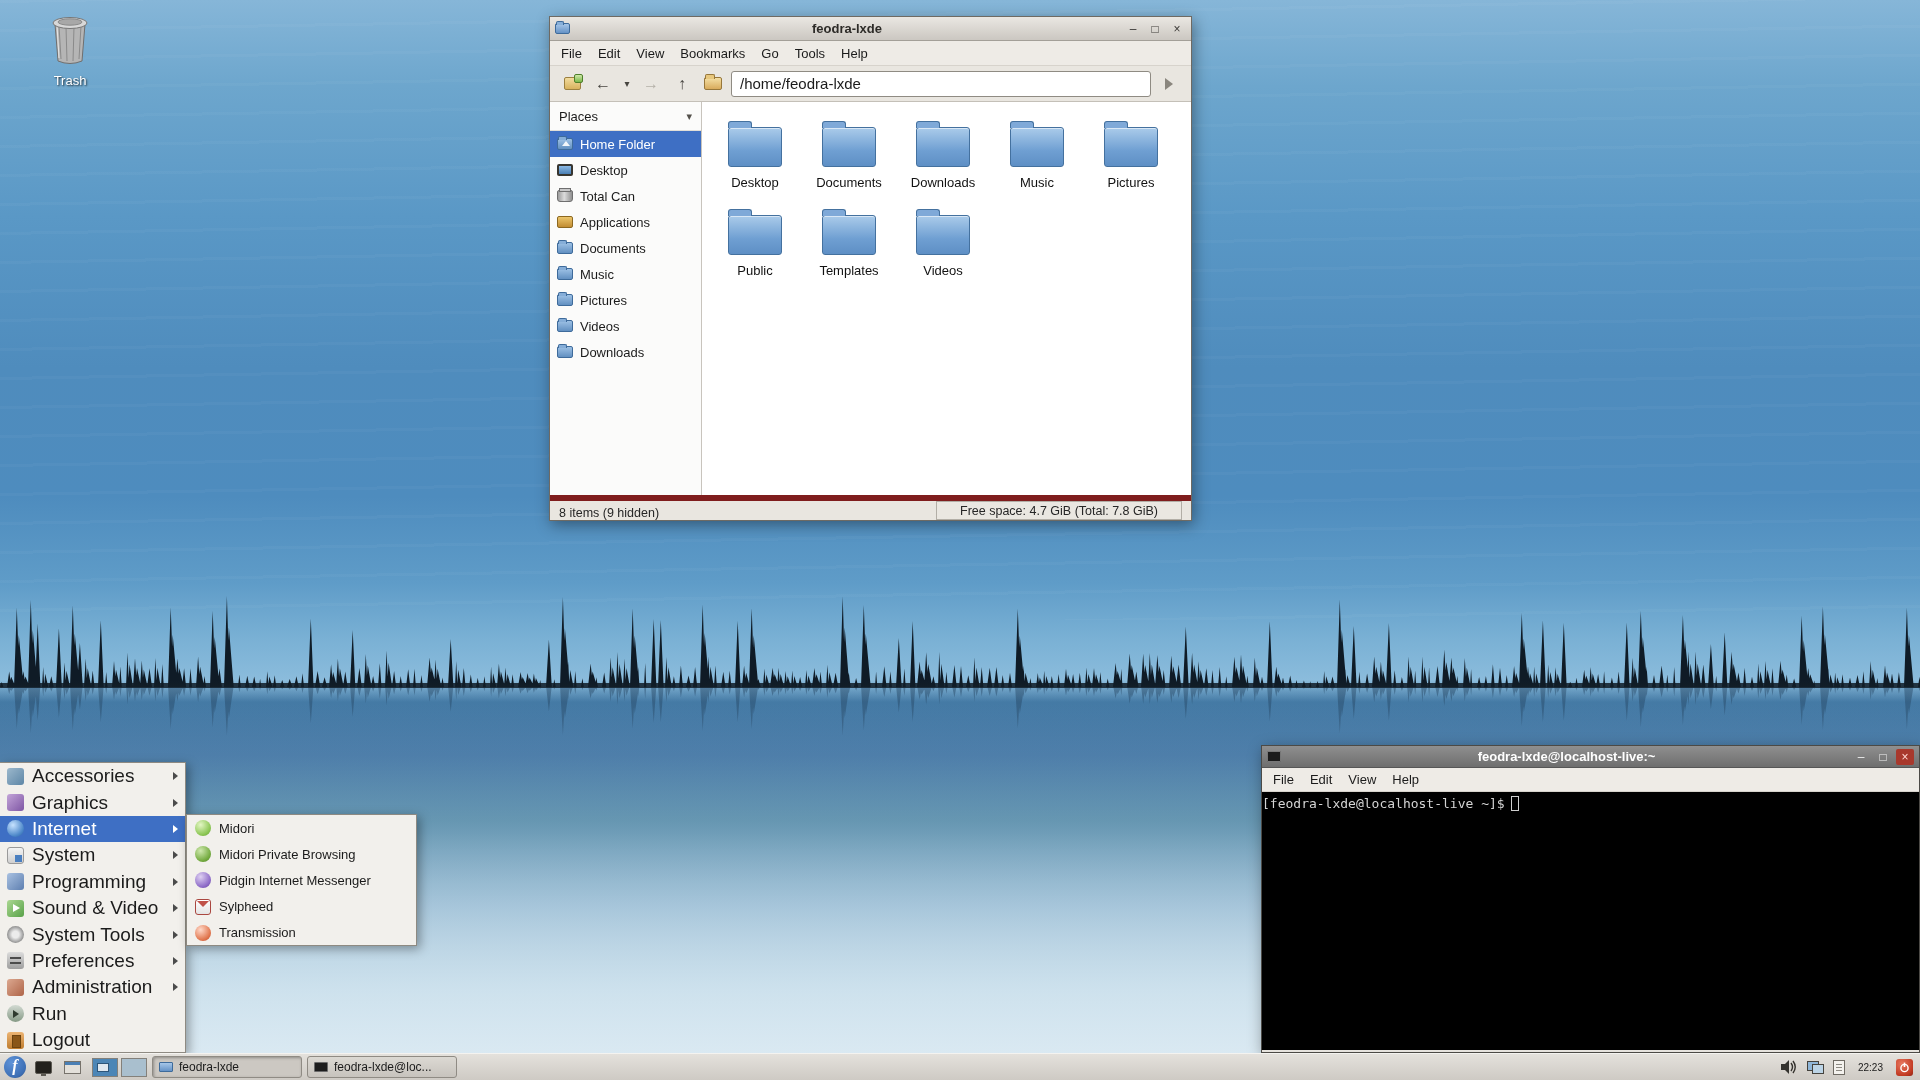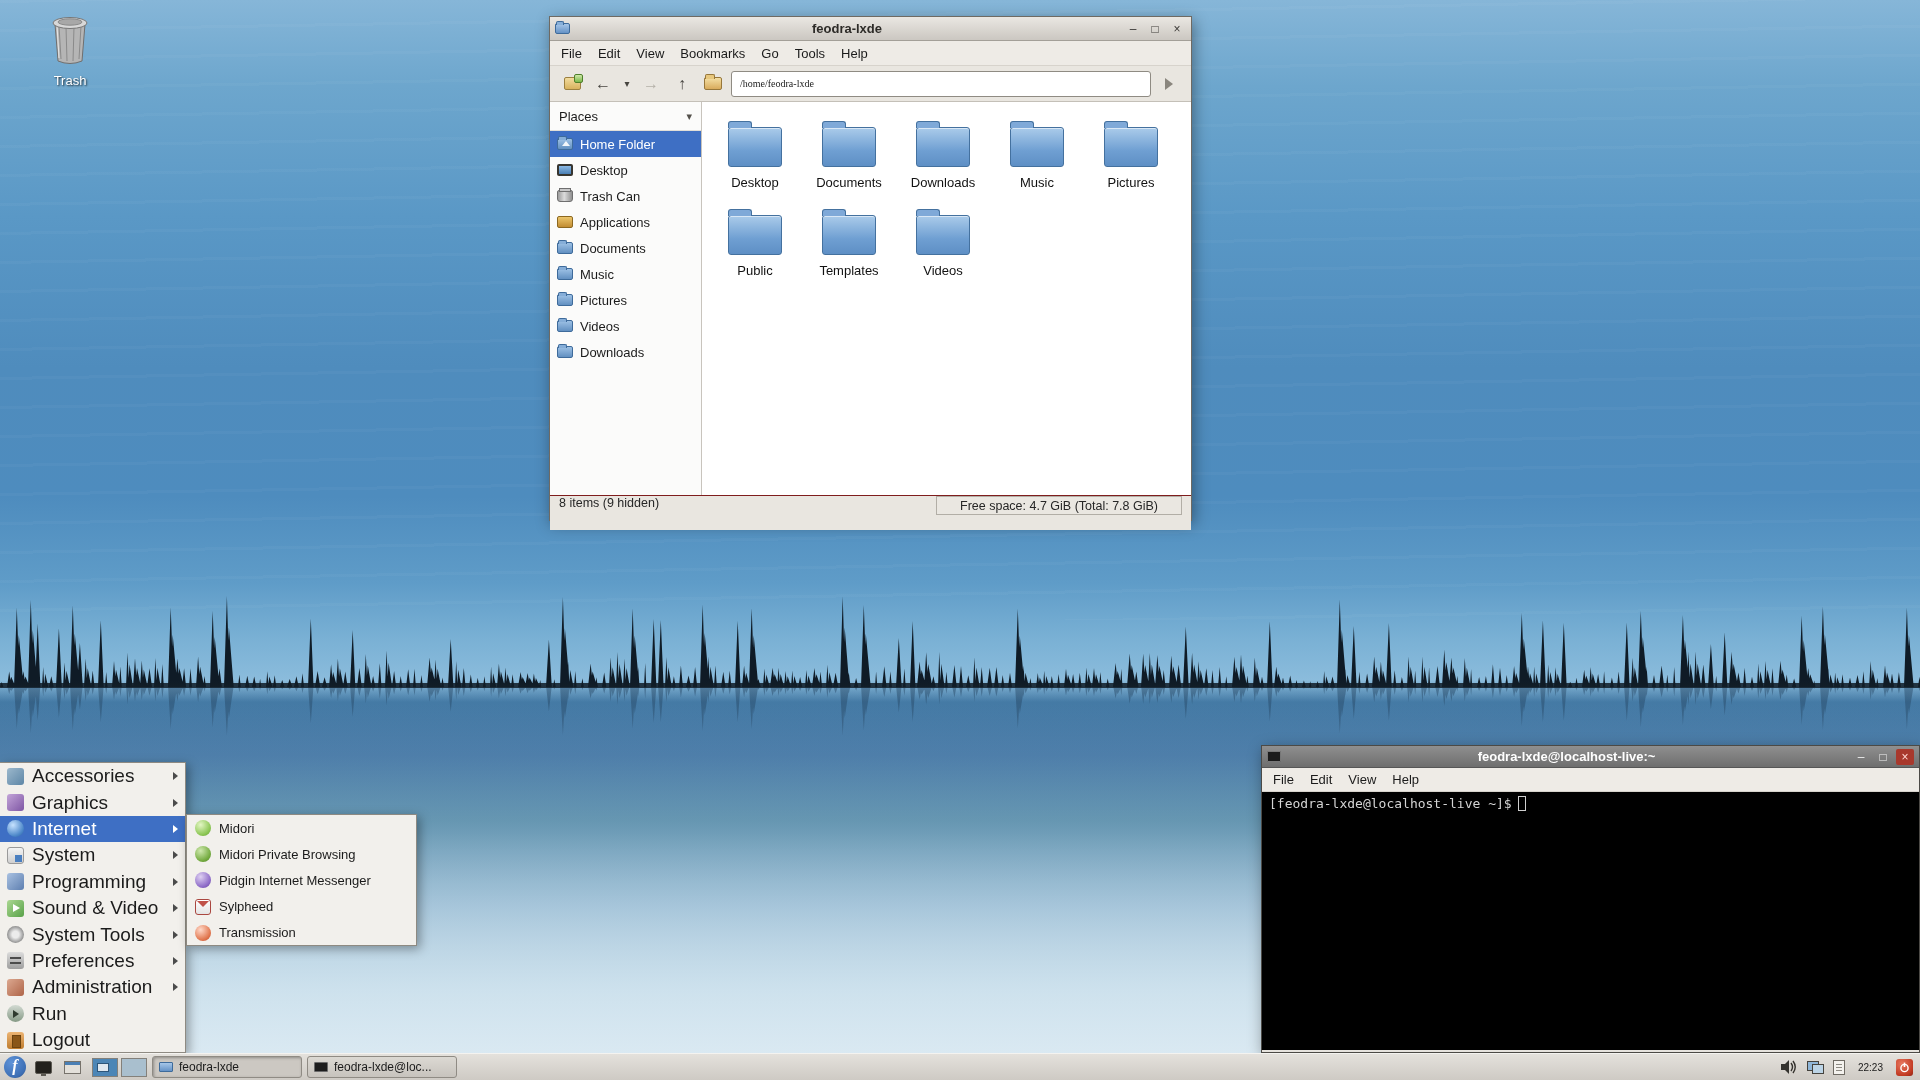--- a/index.html
+++ b/index.html
@@ -44,21 +44,21 @@
 
   .toolbar{height:36px;display:flex;align-items:center;gap:5px;background:#e9e6e0;border-bottom:1px solid #c4c0b8;padding:0 9px}
   .tb-btn{width:26px;height:26px;display:flex;align-items:center;justify-content:center;font-size:16px;font-weight:bold;color:#474540;border-radius:3px;cursor:pointer}
   .tb-btn.disabled{color:#b4b0a8}
   .tb-chevron{width:12px;height:26px;display:flex;align-items:center;justify-content:center;font-size:10px;color:#474540;cursor:pointer}
   .newtab-glyph{width:17px;height:13px;background:linear-gradient(#f2dc9e,#d8b25e);border:1px solid #9c8040;border-radius:2px;position:relative}
   .newtab-glyph::after{content:"";position:absolute;right:-3px;top:-4px;width:7px;height:7px;
     background:linear-gradient(#cfe8a8,#7ab84a);border:1px solid #4e7f2a;border-radius:2px}
   .home-glyph{width:18px;height:13px;background:linear-gradient(#f4dfa4,#d8ab5c);border:1px solid #97773a;border-radius:2px;position:relative}
   .home-glyph::before{content:"";position:absolute;top:-4px;left:0;width:8px;height:4px;background:#e8c87e;border:1px solid #97773a;border-bottom:none;border-radius:2px 2px 0 0}
-  .pathentry{flex:1;height:26px;background:#fff;border:1px solid #8f8b83;border-radius:3px;padding:0 8px;font-size:10px;color:#1b1b1b;font-family:Liberation Serif, serif;outline:none}
+  .pathentry{flex:1;height:26px;background:#fff;border:1px solid #8f8b83;border-radius:3px;padding:0 8px;font-size:15px;color:#1b1b1b;font-family:Liberation Sans, sans-serif;outline:none}
   .go-glyph{width:0;height:0;border-left:8px solid #8a867e;border-top:6px solid transparent;border-bottom:6px solid transparent}
 
   .fm-body{display:flex;height:393px}
   .sidebar{width:152px;background:#fbfbfa;border-right:1px solid #c8c4bd;display:flex;flex-direction:column}
   .places-head{height:29px;display:flex;align-items:center;gap:6px;padding:0 9px;font-size:13px;color:#1b1b1b;border-bottom:1px solid #e1ded8;cursor:pointer}
   .places-head .chev{margin-left:auto;font-size:11px;color:#53504a}
   .side-item{height:26px;display:flex;align-items:center;gap:7px;padding:0 7px;font-size:13px;color:#1b1b1b;cursor:pointer}
   .side-item.selected{background:#3e6fc4;color:#fff}
 
   .si{width:16px;height:12px;flex:0 0 auto;position:relative}
@@ -74,29 +74,29 @@
 
   .icons-area{flex:1;background:#fff;padding:14px 4px 0 6px;display:grid;
     grid-template-columns:repeat(5,94px);grid-auto-rows:88px;align-content:start}
   .fm-item{display:flex;flex-direction:column;align-items:center;padding-top:5px;cursor:pointer}
   .big-folder{width:54px;height:40px;margin-top:6px;background:linear-gradient(180deg,#aacbea,#6f9fd2 60%,#5e8fc5);
     border:1px solid #44719f;border-radius:3px;position:relative;box-shadow:inset 0 1px 0 rgba(255,255,255,.55)}
   .big-folder::before{content:"";position:absolute;top:-7px;left:-1px;width:22px;height:6px;background:#7fa9d8;
     border:1px solid #44719f;border-bottom:none;border-radius:3px 3px 0 0}
   .fm-item .flabel{margin-top:8px;font-size:13px;color:#121212}
 
-  .statusbar{height:35px;display:flex;align-items:flex-start;background:#e9e6e0;border-top:1px solid #7f1d1d;padding:0 9px;font-size:12.5px;color:#262626}
+  .statusbar{height:25px;display:flex;align-items:flex-end;background:#e9e6e0;border-top:6px solid #7f1d1d;padding:0 9px;font-size:12.5px;color:#262626}
   .status-right{margin-left:auto;height:19px;display:flex;align-items:center;padding:0 23px;border:1px solid #b2aea6;background:#eae7e1}
 
   
   #term{left:1261px;top:745px;width:659px;height:308px;z-index:10;background:#e6e3de;border-color:#4c4a46}
   #term .titlebar{height:22px}
   .term-titleicon{width:14px;height:11px;background:#1b1b1b;border:1px solid #777;border-radius:1px}
   #term .menubar{height:24px}
-  .term-body{height:258px;background:#000;padding:4px 7px;font-family:"DejaVu Sans Mono",monospace;font-size:13px;color:#d4d4d4;white-space:pre-wrap}
+  .term-body{height:258px;background:#000;padding:4px 0;font-family:"DejaVu Sans Mono",monospace;font-size:13px;color:#d4d4d4;white-space:pre-wrap}
   .cursor{display:inline-block;width:8px;height:15px;border:1px solid #cfcfcf;vertical-align:-3px;margin-left:6px}
 
   
   #startmenu{position:absolute;left:0;top:762px;width:186px;height:291px;z-index:20;
     background:#f2f0ec;border:1px solid #8e8a82;border-left:none;box-shadow:3px 3px 10px rgba(0,0,0,.35)}
   .menu-item{height:26.4px;display:flex;align-items:center;gap:8px;padding:0 7px;font-size:19px;color:#1b1b1b;cursor:pointer}
   .menu-item .arrow{margin-left:auto;width:0;height:0;border-left:5px solid #4b4b4b;border-top:4px solid transparent;border-bottom:4px solid transparent}
   .menu-item.hl{background:#3e6fc4;color:#fff}
   .menu-item.hl .arrow{border-left-color:#fff}
 
@@ -241,21 +241,21 @@
       <div class="side-item selected">
         <span class="si si-folder si-home"></span>
         <span>Home Folder</span>
       </div>
       <div class="side-item">
         <span class="si si-desktop"></span>
         <span>Desktop</span>
       </div>
       <div class="side-item">
         <span class="si si-trash"></span>
-        <span>Trash Can</span>
+        <span>Total Can</span>
       </div>
       <div class="side-item">
         <span class="si si-apps"></span>
         <span>Applications</span>
       </div>
       <div class="side-item">
         <span class="si si-folder"></span>
         <span>Documents</span>
       </div>
       <div class="side-item">

